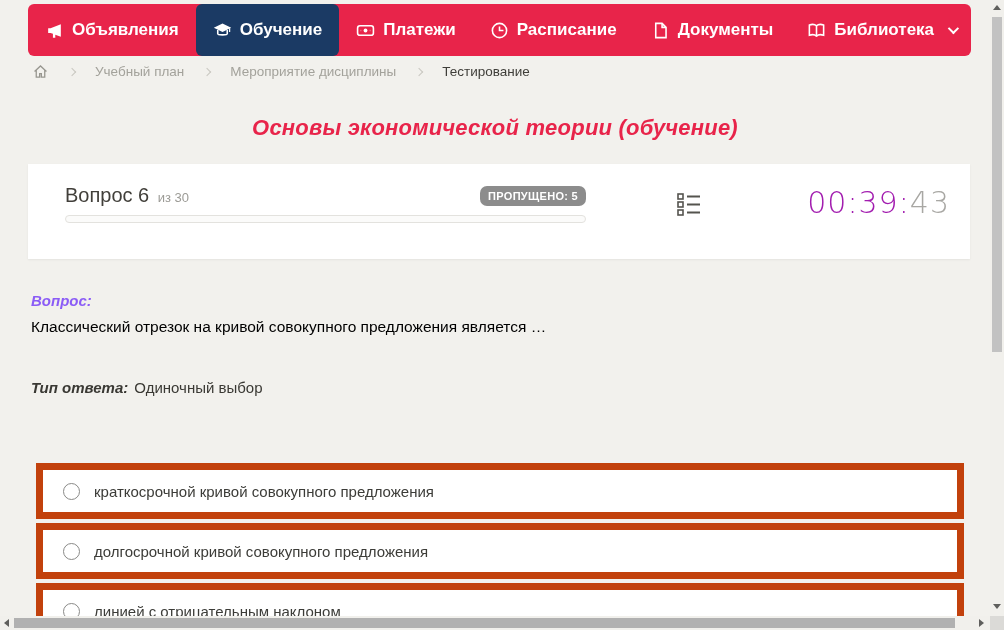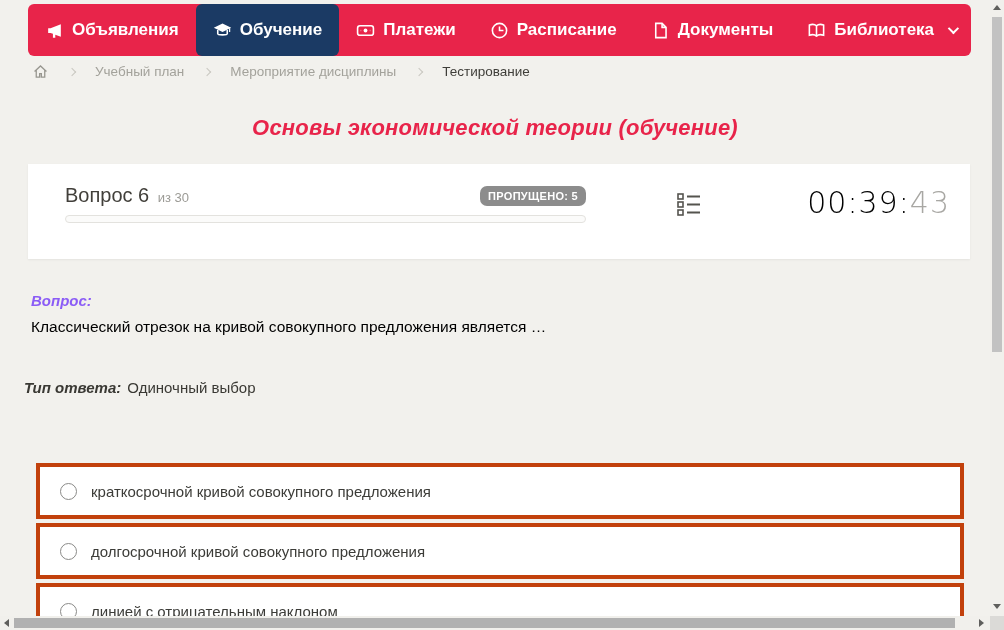--- a/index.html
+++ b/index.html
@@ -39,33 +39,33 @@
   .q-of { font-size:13px; color:#9c9b96; margin-left:4px; }
   .badge { background:#8c8c8c; color:#fff; font-size:11px; font-weight:bold;
     padding:4px 8px; border-radius:7px; letter-spacing:0.3px; }
   .progress { position:absolute; left:37px; top:51px; width:521px; height:8px;
     background:#fbfbfa; border:1px solid #e3e2de; border-radius:5px; overflow:hidden; }
   .progress-fill { height:100%; width:0%; background:#e8244a; border-radius:5px; }
   .list-icon { position:absolute; left:648px; top:27px; cursor:pointer; }
   .list-icon svg { width:26px; height:26px; display:block; }
   .timer { position:absolute; right:20px; top:21px; font-family:"DejaVu Sans", sans-serif;
     font-weight:200; font-size:30px; letter-spacing:1px; }
-  .t-dark { color:#000000; }
+  .t-dark { color:#a21caf; }
   .t-light { color:#a8a7a3; }
 
   
   .q-label { position:absolute; left:31px; top:292px; font-size:15px; font-weight:bold;
     font-style:italic; color:#8b5cf6; }
   .q-text { position:absolute; left:31px; top:318px; font-size:15.5px; color:#000000; width:920px; }
-  .type-row { position:absolute; left:24px; top:379px; font-size:15px; color:#3a3934; }
+  .type-row { position:absolute; left:31px; top:379px; font-size:15px; color:#3a3934; }
   .type-label { font-weight:bold; font-style:italic; margin-right:6px; }
 
   
   .option { position:absolute; left:36px; width:928px; height:56px; background:#fff;
-    border:4px solid #c2410c; display:flex; align-items:center; padding-left:20px; gap:14px;
+    border:7px solid #c2410c; display:flex; align-items:center; padding-left:20px; gap:14px;
     cursor:pointer; }
   .option.o1 { top:463px; }
   .option.o2 { top:523px; }
   .option.o3 { top:583px; }
   .radio { width:17px; height:17px; border:1px solid #8a8a88; border-radius:50%;
     background:#fff; flex:0 0 auto; }
   .opt-text { font-size:15px; color:#3c3c38; }
 
   
   .v-scroll { position:absolute; right:0; top:0; width:14px; height:616px; background:#f1f0ec; }

